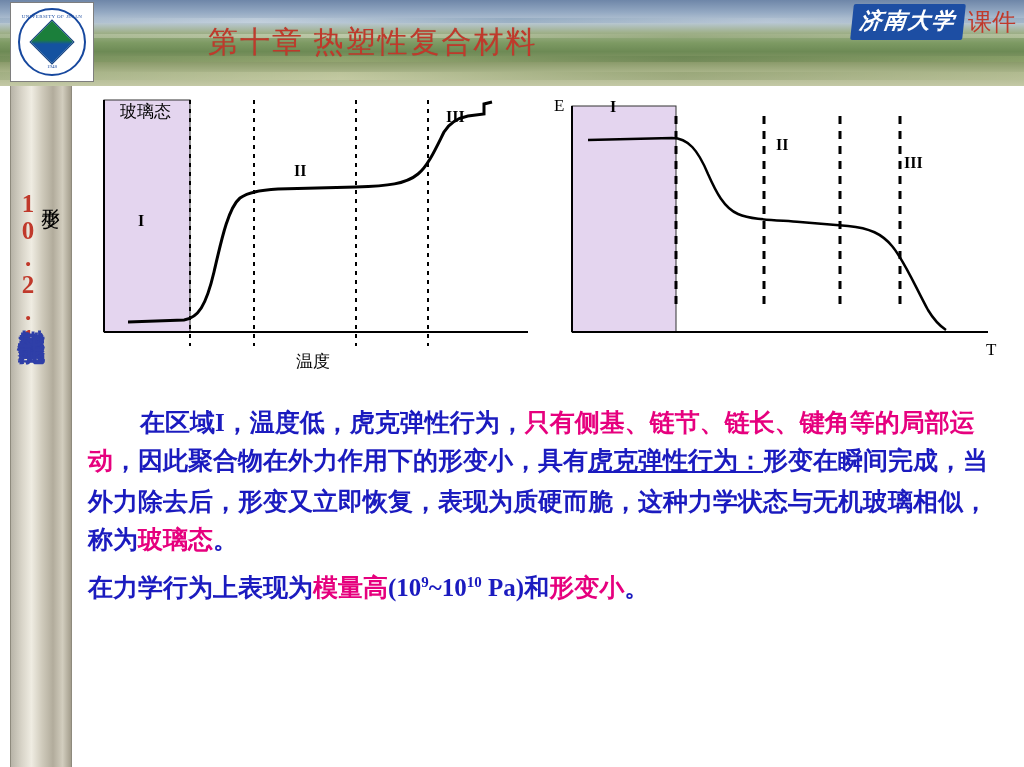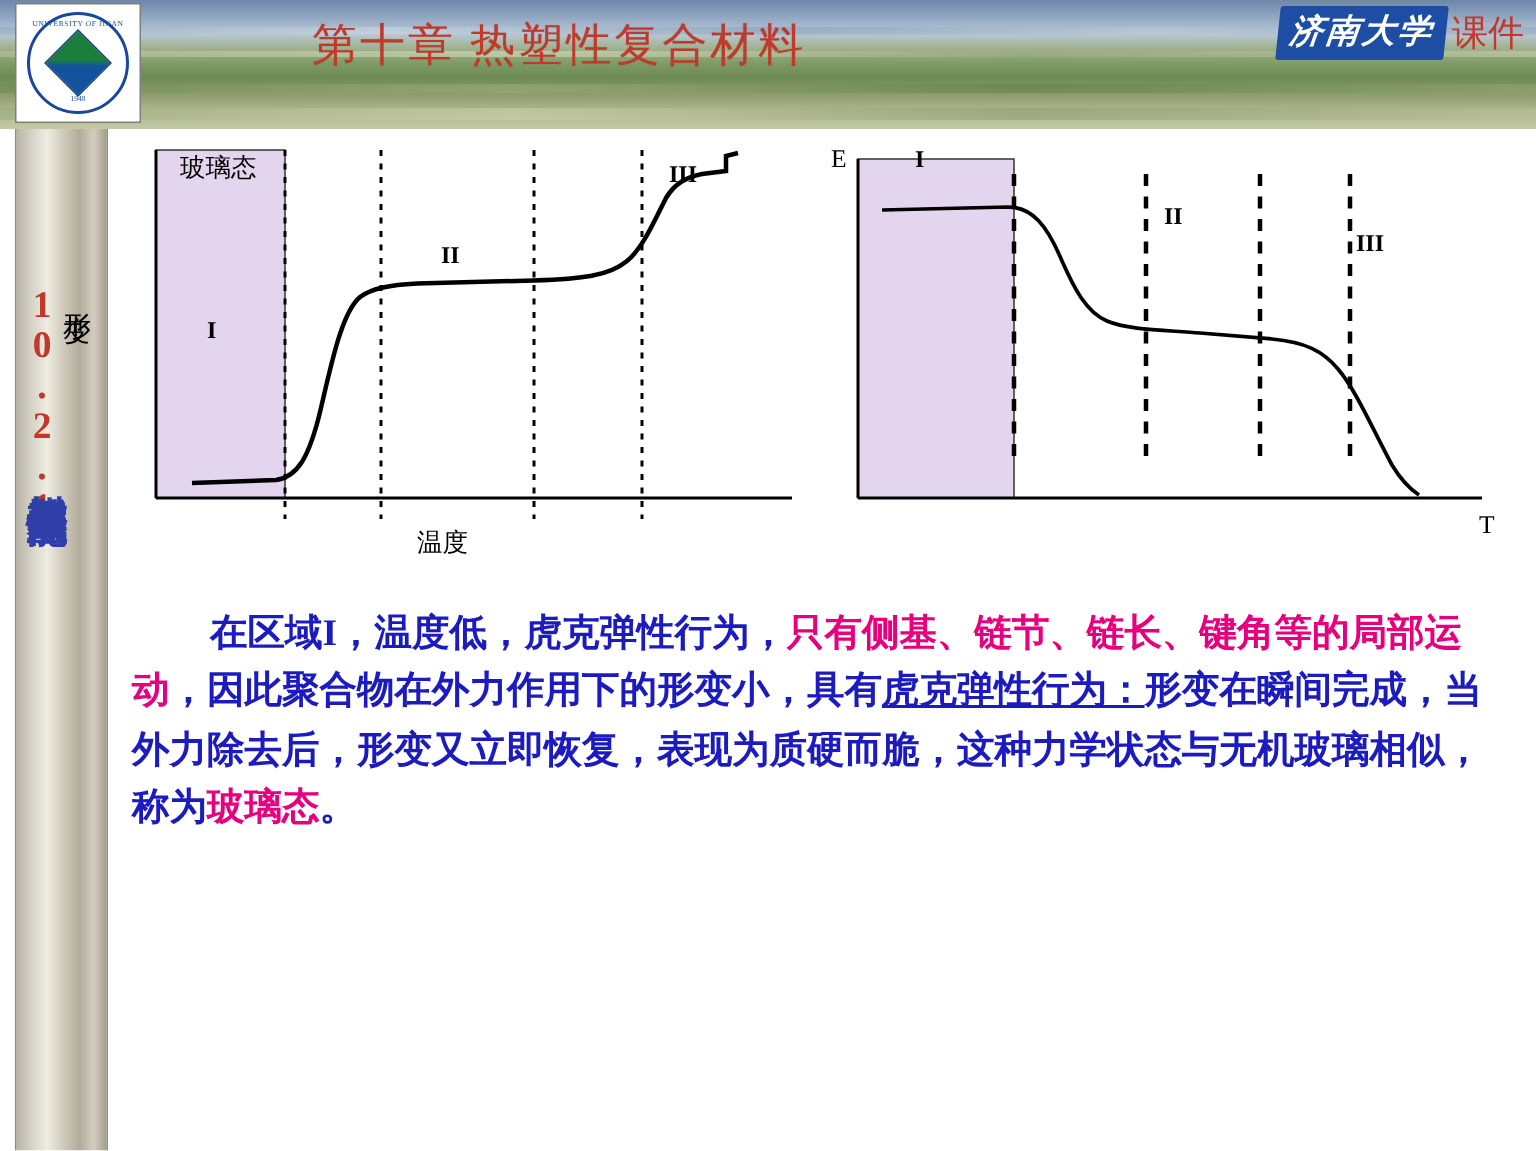--- a/index.html
+++ b/index.html
@@ -78,21 +78,21 @@
   #logo-diamond {
     width: 30px; height: 30px;
     background: linear-gradient(135deg,#1b7f3b 0%, #1b7f3b 45%, #1452a0 55%, #1452a0 100%);
     transform: rotate(45deg);
     border: 1px solid #103e7d;
   }
 
   
   #slide-title {
     position: absolute;
-    left: 208px; top: 9px;
+    left: 208px; top: 20px;
     width: 520px;
     font-size: 30px;
     color: #c0392b;
     font-family: "Liberation Serif", serif;
     letter-spacing: 2px;
     line-height: 1.45;
     text-shadow: 0 0 1px rgba(0,0,0,.15);
   }
 
   
@@ -270,21 +270,21 @@
 
     <path d="M 40 230 L 96 228 C 110 226 118 214 126 180 C 133 150 140 116 152 106
              C 160 100 172 98 190 97 L 268 95 C 300 94 318 92 330 82
              C 340 74 348 56 356 40 C 362 30 370 26 380 24 L 396 22
              L 396 12 L 404 10" fill="none" stroke="#000" stroke-width="3"></path>
   </svg>
   <div class="glassy-label" style="left: 32px; top: 10px;">玻璃态</div>
   <div class="region-label" style="left: 50px; top: 120px;">I</div>
   <div class="region-label" style="left: 206px; top: 70px;">II</div>
   <div class="region-label" style="left: 358px; top: 16px;">III</div>
-  <div class="axis-label" style="left: 190px; top: 258px;">温度</div>
+  <div class="axis-label" style="left: 208px; top: 258px;">温度</div>
 </div>
 
 <div id="chart-right">
   <svg width="470" height="290" viewBox="0 0 470 290">
     <rect x="24" y="14" width="104" height="226" fill="#e4d5ef" stroke="#333" stroke-width="1"></rect>
     <line x1="24" y1="240" x2="24" y2="14" stroke="#000" stroke-width="2"></line>
     <line x1="24" y1="240" x2="440" y2="240" stroke="#000" stroke-width="2"></line>
 
     <line x1="128" y1="24" x2="128" y2="216" stroke="#000" stroke-width="3" stroke-dasharray="8,7"></line>
     <line x1="216" y1="24" x2="216" y2="216" stroke="#000" stroke-width="3" stroke-dasharray="8,7"></line>
@@ -297,13 +297,14 @@
   </svg>
   <div class="axis-label" style="left: 6px; top: 4px;">E</div>
   <div class="axis-label" style="left: 438px; top: 248px;">T</div>
   <div class="region-label" style="left: 62px; top: 6px;">I</div>
   <div class="region-label" style="left: 228px; top: 44px;">II</div>
   <div class="region-label" style="left: 356px; top: 62px;">III</div>
 </div>
 
 <div id="body-text">
   <p id="para1"><span class="indent"></span><span><span>在区域</span><span>I</span><span>，温度低，虎克弹性行为，</span><span class="red">只有侧基、链节、链长、键角等的局部运动</span><span>，因此聚合物在外力作用下的形变小，具有</span><span class="u">虎克弹性行为：</span><span>形变在瞬间完成，当外力除去后，形变又立即恢复，表现为质硬而脆，这种力学状态与无机玻璃相似，称为</span><span class="red">玻璃态</span><span>。</span></span></p>
+  <p id="para2"><span><span>在力学行为上表现为</span><span class="red">模量高</span><span>(10</span><sup>9</sup><span>~10</span><sup>10</sup><span> Pa)和</span><span class="red">形变小</span><span>。</span></span></p>
 </div>
 
 </body></html>

